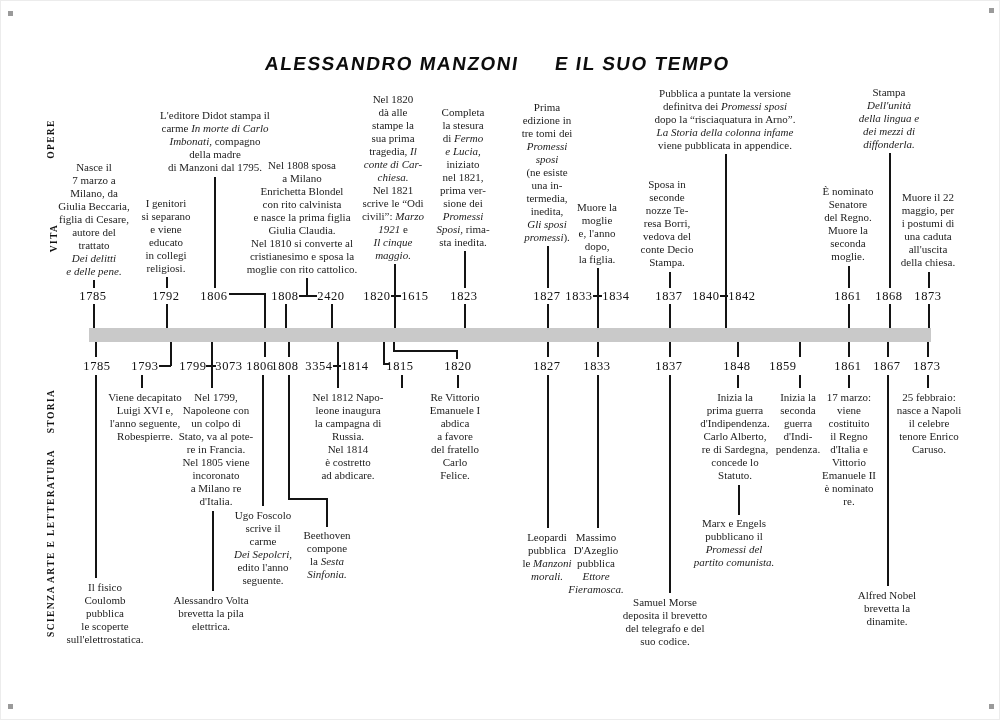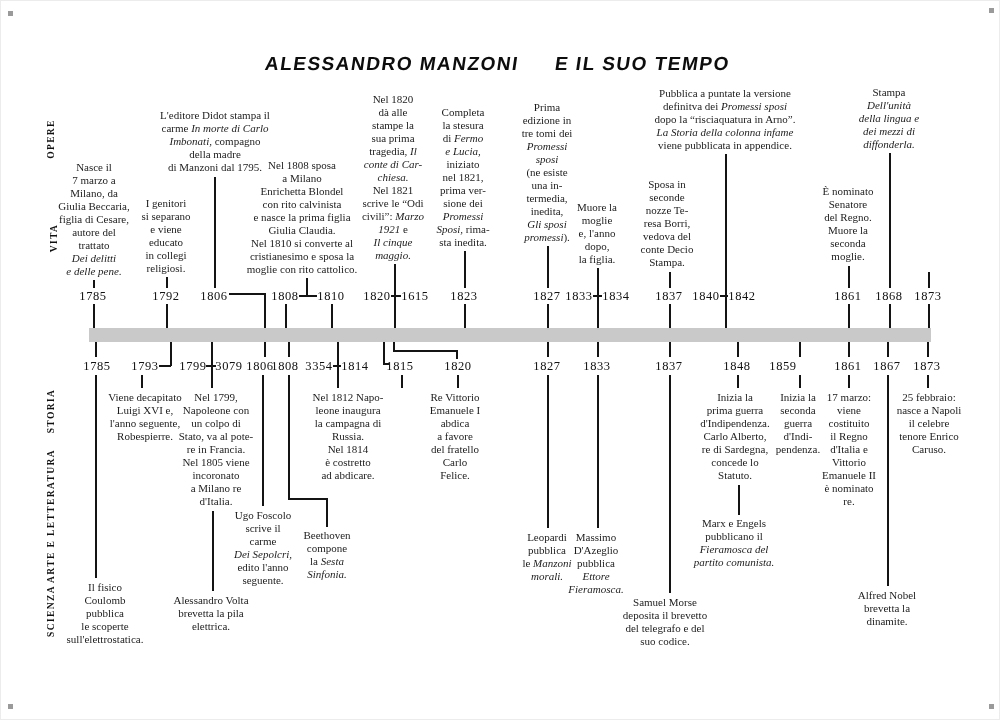--- a/index.html
+++ b/index.html
@@ -36,38 +36,38 @@
   <div class="side" style="left:50px;top:410px">STORIA</div>
   <div class="side" style="left:50px;top:515px">ARTE E LETTERATURA</div>
   <div class="side" style="left:50px;top:610px">SCIENZA</div>
 
   <div class="bar" style="background: rgb(201, 201, 201);"></div>
 
   <span class="yr" style="left:92px;top:288px">1785</span>
   <span class="yr" style="left:165px;top:288px">1792</span>
   <span class="yr" style="left:213px;top:288px">1806</span>
   <span class="yr" style="left:284px;top:288px">1808</span>
-  <span class="yr" style="left:330px;top:288px">1810</span>
+  <span class="yr" style="left:330px;top:288px">2420</span>
   <span class="yr" style="left:376px;top:288px">1820</span>
   <span class="yr" style="left:414px;top:288px">1615</span>
   <span class="yr" style="left:463px;top:288px">1823</span>
   <span class="yr" style="left:546px;top:288px">1827</span>
   <span class="yr" style="left:578px;top:288px">1833</span>
   <span class="yr" style="left:615px;top:288px">1834</span>
   <span class="yr" style="left:668px;top:288px">1837</span>
   <span class="yr" style="left:705px;top:288px">1840</span>
   <span class="yr" style="left:741px;top:288px">1842</span>
   <span class="yr" style="left:847px;top:288px">1861</span>
   <span class="yr" style="left:888px;top:288px">1868</span>
   <span class="yr" style="left:927px;top:288px">1873</span>
 
   <span class="yr" style="left:96px;top:358px">1785</span>
   <span class="yr" style="left:144px;top:358px">1793</span>
   <span class="yr" style="left:192px;top:358px">1799</span>
-  <span class="yr" style="left:228px;top:358px">3079</span>
+  <span class="yr" style="left:228px;top:358px">3073</span>
   <span class="yr" style="left:259px;top:358px">1806</span>
   <span class="yr" style="left:284px;top:358px">1808</span>
   <span class="yr" style="left:318px;top:358px">3354</span>
   <span class="yr" style="left:354px;top:358px">1814</span>
   <span class="yr" style="left:399px;top:358px">1815</span>
   <span class="yr" style="left:457px;top:358px">1820</span>
   <span class="yr" style="left:546px;top:358px">1827</span>
   <span class="yr" style="left:596px;top:358px">1833</span>
   <span class="yr" style="left:668px;top:358px">1837</span>
   <span class="yr" style="left:736px;top:358px">1848</span>
@@ -81,34 +81,35 @@
   <div class="ev" style="left:214px;width:190px;top:108px">L'editore Didot stampa il<br>carme <i>In morte di Carlo</i><br><i>Imbonati,</i> compagno<br>della madre<br>di Manzoni dal 1795.</div>
   <div class="ev" style="left:301px;width:160px;top:158px">Nel 1808 sposa<br>a Milano<br>Enrichetta Blondel<br>con rito calvinista<br>e nasce la prima figlia<br>Giulia Claudia.<br>Nel 1810 si converte al<br>cristianesimo e sposa la<br>moglie con rito cattolico.</div>
   <div class="ev" style="left:392px;width:120px;top:92px">Nel 1820<br>dà alle<br>stampe la<br>sua prima<br>tragedia, <i>Il</i><br><i>conte di Car-</i><br><i>chiesa.</i><br>Nel 1821<br>scrive le “Odi<br>civili”: <i>Marzo</i><br><i>1921</i> e<br><i>Il cinque</i><br><i>maggio.</i></div>
   <div class="ev" style="left:462px;width:90px;top:105px">Completa<br>la stesura<br>di <i>Fermo</i><br><i>e Lucia,</i><br>iniziato<br>nel 1821,<br>prima ver-<br>sione dei<br><i>Promessi</i><br><i>Sposi,</i> rima-<br>sta inedita.</div>
   <div class="ev" style="left:546px;width:95px;top:100px">Prima<br>edizione in<br>tre tomi dei<br><i>Promessi</i><br><i>sposi</i><br>(ne esiste<br>una in-<br>termedia,<br>inedita,<br><i>Gli sposi</i><br><i>promessi</i>).</div>
   <div class="ev" style="left:596px;width:75px;top:200px">Muore la<br>moglie<br>e, l'anno<br>dopo,<br>la figlia.</div>
   <div class="ev" style="left:724px;width:215px;top:86px">Pubblica a puntate la versione<br>definitva dei <i>Promessi sposi</i><br>dopo la “risciaquatura in Arno”.<br><i>La Storia della colonna infame</i><br>viene pubblicata in appendice.</div>
   <div class="ev" style="left:666px;width:85px;top:177px">Sposa in<br>seconde<br>nozze Te-<br>resa Borri,<br>vedova del<br>conte Decio<br>Stampa.</div>
   <div class="ev" style="left:847px;width:90px;top:184px">È nominato<br>Senatore<br>del Regno.<br>Muore la<br>seconda<br>moglie.</div>
   <div class="ev" style="left:888px;width:95px;top:85px">Stampa<br><i>Dell'unità</i><br><i>della lingua e</i><br><i>dei mezzi di</i><br><i>diffonderla.</i></div>
+  <div class="ev" style="left:927px;width:95px;top:190px">Muore il 22<br>maggio, per<br>i postumi di<br>una caduta<br>all'uscita<br>della chiesa.</div>
 
   <div class="ev" style="left:104px;width:115px;top:580px">Il fisico<br>Coulomb<br>pubblica<br>le scoperte<br>sull'elettrostatica.</div>
   <div class="ev" style="left:144px;width:96px;top:390px">Viene decapitato<br>Luigi XVI e,<br>l'anno seguente,<br>Robespierre.</div>
   <div class="ev" style="left:215px;width:115px;top:390px">Nel 1799,<br>Napoleone con<br>un colpo di<br>Stato, va al pote-<br>re in Francia.<br>Nel 1805 viene<br>incoronato<br>a Milano re<br>d'Italia.</div>
   <div class="ev" style="left:210px;width:120px;top:593px">Alessandro Volta<br>brevetta la pila<br>elettrica.</div>
   <div class="ev" style="left:326px;width:80px;top:528px">Beethoven<br>compone<br>la <i>Sesta</i><br><i>Sinfonia.</i></div>
   <div class="ev" style="left:262px;width:95px;top:508px">Ugo Foscolo<br>scrive il<br>carme<br><i>Dei Sepolcri,</i><br>edito l'anno<br>seguente.</div>
   <div class="ev" style="left:347px;width:100px;top:390px">Nel 1812 Napo-<br>leone inaugura<br>la campagna di<br>Russia.<br>Nel 1814<br>è costretto<br>ad abdicare.</div>
   <div class="ev" style="left:454px;width:80px;top:390px">Re Vittorio<br>Emanuele I<br>abdica<br>a favore<br>del fratello<br>Carlo<br>Felice.</div>
   <div class="ev" style="left:546px;width:80px;top:530px">Leopardi<br>pubblica<br>le <i>Manzoni</i><br><i>morali.</i></div>
   <div class="ev" style="left:595px;width:85px;top:530px">Massimo<br>D'Azeglio<br>pubblica<br><i>Ettore</i><br><i>Fieramosca.</i></div>
   <div class="ev" style="left:664px;width:130px;top:595px">Samuel Morse<br>deposita il brevetto<br>del telegrafo e del<br>suo codice.</div>
   <div class="ev" style="left:734px;width:110px;top:390px">Inizia la<br>prima guerra<br>d'Indipendenza.<br>Carlo Alberto,<br>re di Sardegna,<br>concede lo<br>Statuto.</div>
-  <div class="ev" style="left:733px;width:125px;top:516px">Marx e Engels<br>pubblicano il<br><i>Fieramosca del</i><br><i>partito comunista.</i></div>
+  <div class="ev" style="left:733px;width:125px;top:516px">Marx e Engels<br>pubblicano il<br><i>Promessi del</i><br><i>partito comunista.</i></div>
   <div class="ev" style="left:797px;width:78px;top:390px">Inizia la<br>seconda<br>guerra<br>d'Indi-<br>pendenza.</div>
   <div class="ev" style="left:848px;width:80px;top:390px">17 marzo:<br>viene<br>costituito<br>il Regno<br>d'Italia e<br>Vittorio<br>Emanuele II<br>è nominato<br>re.</div>
   <div class="ev" style="left:886px;width:95px;top:588px">Alfred Nobel<br>brevetta la<br>dinamite.</div>
   <div class="ev" style="left:928px;width:100px;top:390px">25 febbraio:<br>nasce a Napoli<br>il celebre<br>tenore Enrico<br>Caruso.</div>
 
   <div class="v" style="left:92px;top:279px;height:8px"></div>
   <div class="v" style="left:92px;top:303px;height:24px"></div>
   <div class="v" style="left:165px;top:276px;height:11px"></div>
   <div class="v" style="left:165px;top:303px;height:24px"></div>
   <div class="v" style="left:213px;top:176px;height:111px"></div>

